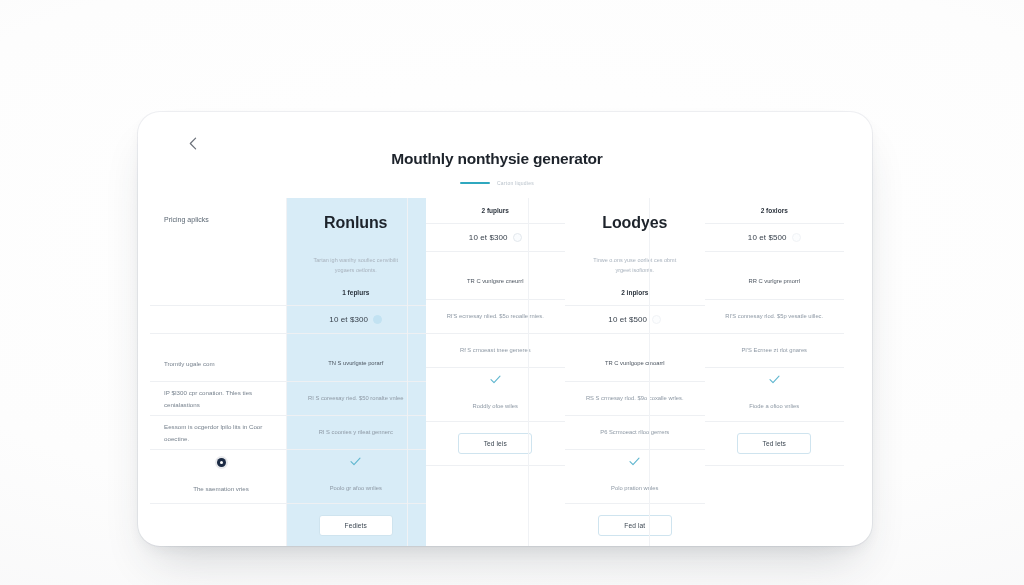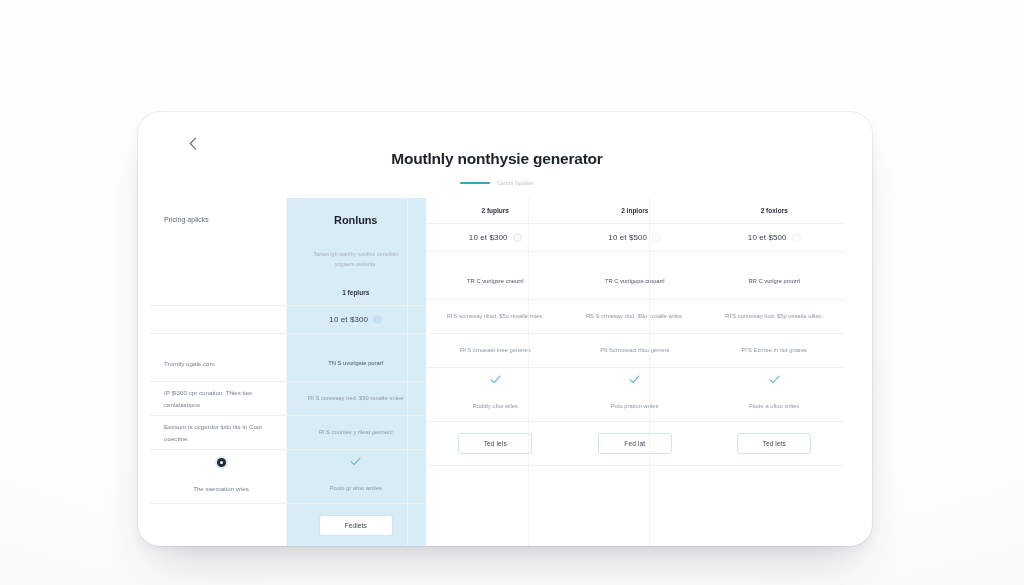--- a/index.html
+++ b/index.html
@@ -132,21 +132,21 @@
   .r-price  { height: 28px; }
   .r-spacer { height: 12px; border-bottom: none; }
   .r-a      { height: 36px; }
   .r-b      { height: 34px; }
   .r-c      { height: 34px; }
   .r-check  { height: 24px; border-bottom: none; }
   .r-note   { height: 30px; }
   .r-btn1   { height: 44px; border-bottom: 1px solid #eef0f3; }
 
   .plan-name {
-    font-size: 11px;
+    font-size: 16px;
     font-weight: 700;
     color: #1d232b;
     letter-spacing: -0.1px;
     margin-bottom: 24px;
   }
   .plan-desc {
     font-size: 5.5px;
     line-height: 1.75;
     color: #a8b2bd;
     max-width: 96px;
@@ -367,20 +367,24 @@
         <div class="cell r-note">
           <span class="cell-text">Roddly ofoe wiles</span>
         </div>
         <div class="cell r-btn1">
           <button class="btn">Ted leis</button>
         </div>
 
       </div>
 
       <div class="col plan-col">
+        <div class="cell r-head">
+          <span class="plan-name">Loodyes</span>
+          <span class="plan-desc">Tinwe o.ons yuse oorliet ces obmt yrgeet isofionts.</span>
+        </div>
         <div class="cell r-feat">
           <span class="feat-count">2 inplors</span>
         </div>
         <div class="cell r-price">
           <span class="price-wrap">
             <span class="price">10 et $500</span>
             <span class="price-dot ghost"></span>
           </span>
         </div>
         <div class="cell r-spacer"></div>

